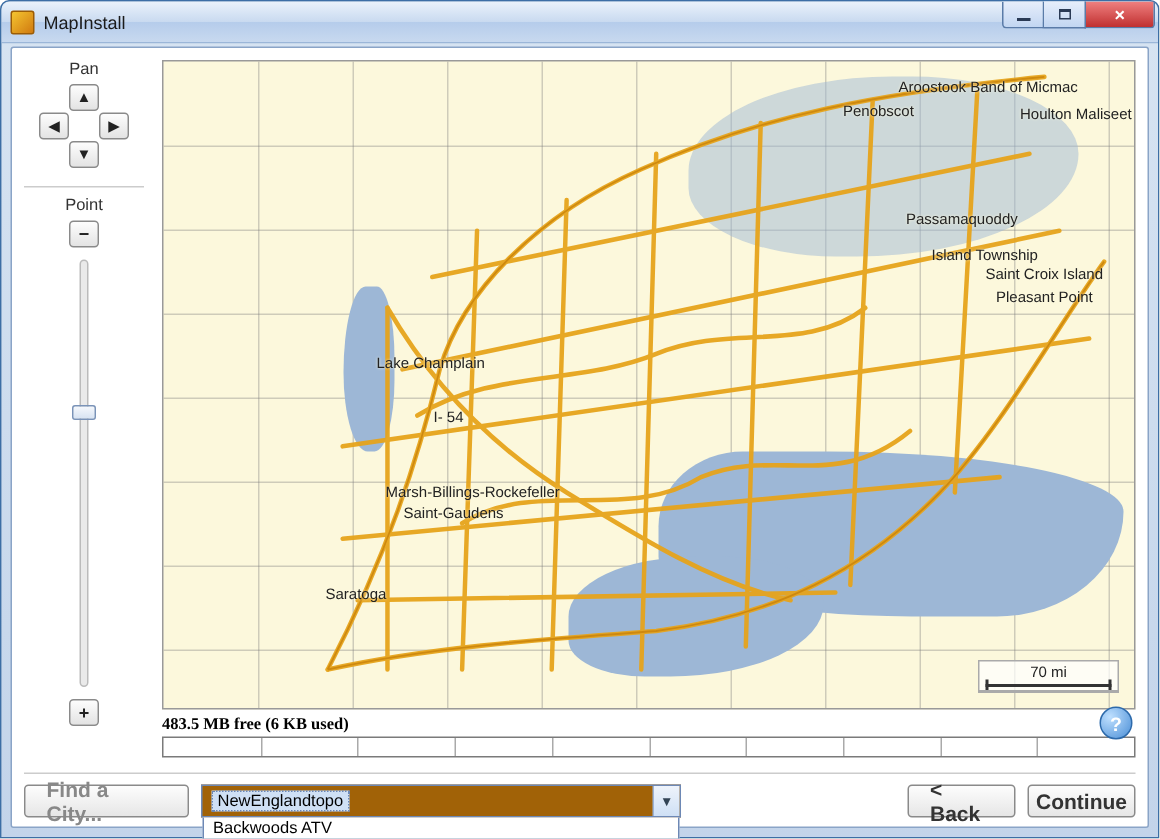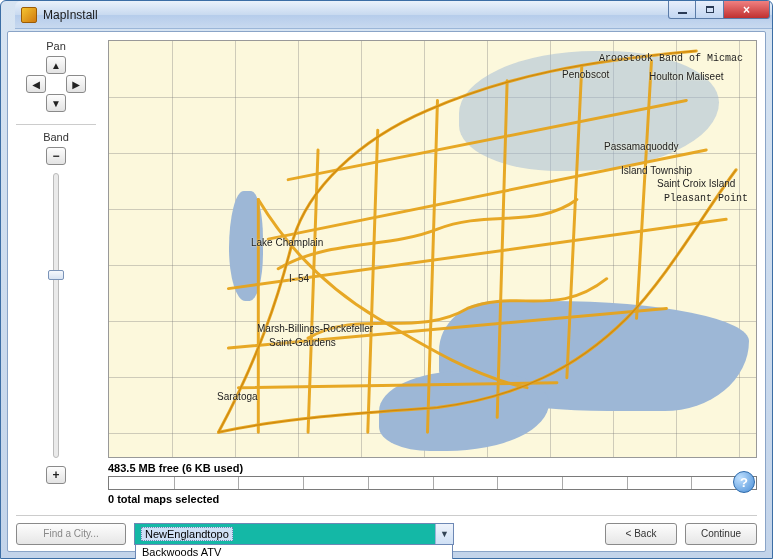--- a/index.html
+++ b/index.html
@@ -14,21 +14,20 @@
     position: relative;
   }
   .titlebar {
     height: 28px;
     background: linear-gradient(to bottom, #eaf2fb 0%, #c9daf0 50%, #b5cceb 51%, #c8d9ef 100%);
     border-bottom: 1px solid #9bb6d8;
     display: flex; align-items: center;
     padding: 0 6px;
     border-radius: 6px 6px 0 0;
     position: relative;
-    margin-left: 14px;
   }
   .titlebar .app-icon {
     width: 16px; height: 16px; margin-right: 6px;
     background: linear-gradient(135deg,#f4c430,#d07a10);
     border: 1px solid #9b5c06; border-radius: 2px;
   }
   .titlebar .title { color: #1a1a1a; font-size: 12px; }
   .win-buttons { position: absolute; right: 2px; top: 0; display: flex; }
   .win-btn {
     width: 28px; height: 18px;
@@ -108,21 +107,21 @@
     position:absolute; right:10px; bottom:10px;
     background:rgba(255,255,255,0.7); padding:2px 4px;
     font-size:10px; color:#222; border:1px solid #aaa; border-bottom-width:2px;
     display:flex; flex-direction:column; align-items:center;
   }
   .scale-line{width:84px;height:0;border-top:2px solid #333; position:relative; margin-top:2px;}
   .scale-line:before,.scale-line:after{content:"";position:absolute;top:-5px;width:0;height:7px;border-left:2px solid #333;}
   .scale-line:after{right:0;}
 
   
-  .storage{margin-top:4px;}
+  .storage{margin-top:4px;font-family:Liberation Serif, serif;}
   .storage-bar{
     height:14px; border:1px solid #7a7a7a; margin-top:2px; position:relative;
     background:#fff;
   }
   .storage-seg{position:absolute;top:0;bottom:0;border-right:1px solid #aaa;}
   .maps-count{margin-top:3px; font-weight:bold;}
 
   .help-btn{
     position:absolute; right:10px; bottom:58px;
     width:22px;height:22px;border-radius:11px;
@@ -134,26 +133,26 @@
   
   .bottom-bar{
     position:absolute; left:8px; right:8px; bottom:6px; height:30px;
     display:flex; align-items:center; gap:8px;
     border-top:1px solid #ccc; padding-top:6px;
   }
   .btn{
     height:22px; padding:0 14px;
     background:linear-gradient(to bottom,#fdfdfd,#e6e6e6);
     border:1px solid #8a8a8a; border-radius:3px;
-    font-size:10px; color:#333; display:flex; align-items:center; justify-content:center;
+    font-size:14px; color:#333; display:flex; align-items:center; justify-content:center;font-weight:bold;
   }
   .btn.muted{color:#888;}
   .combo{
     position:relative; width:320px; height:22px;
-    border:1px solid #6d88b5; background:#14b8a6;
+    border:1px solid #6d88b5; background:#a16207;
     display:flex; align-items:center; padding:0 20px 0 6px;
     font-size:11px;
   }
   .combo .caret{
     position:absolute; right:0; top:0; width:18px; height:100%;
     background:linear-gradient(to bottom,#eef3fb,#cfe0f5);
     border-left:1px solid #9cb3d8;
     display:flex;align-items:center;justify-content:center;font-size:9px;color:#345;
   }
   .combo-selected{background:#cfe0f5; display:inline-block; padding:0 3px; border:1px dotted #6d88b5;}
@@ -192,21 +191,21 @@
 
       <div class="sidebar">
         <div class="panel-label">Pan</div>
         <div class="pan-pad">
           <div class="pan-btn pan-up">▲</div>
           <div class="pan-btn pan-left">◀</div>
           <div class="pan-btn pan-right">▶</div>
           <div class="pan-btn pan-down">▼</div>
         </div>
         <div class="zoom-group">
-          <div class="panel-label">Band</div>
+          <div class="panel-label">Point</div>
           <div class="zoom-btn">−</div>
           <div class="zoom-track">
             <div class="zoom-thumb" id="zoom-thumb" style="top: 96.25px;"></div>
           </div>
           <div class="zoom-btn">+</div>
         </div>
       </div>
 
       <div class="main-col">
         <div class="map-frame">
@@ -248,50 +247,53 @@
                 <path d="M200,300 C250,270 310,300 360,270 C410,250 450,280 500,240"></path>
               </g>
               <g stroke="#c9820a" stroke-width="1.2" fill="none" opacity="0.8">
                 <path d="M110,395 C150,320 170,260 185,200 C200,150 250,100 320,70 C400,35 480,20 590,10"></path>
                 <path d="M110,395 C180,380 260,375 330,370 C410,360 470,330 520,280 C560,240 600,170 630,130"></path>
               </g>
             </svg>
           </div>
 
           <div id="map-labels">
-              <div class="map-label" style="left: 490px; top: 12px; font-family: Liberation Mono, monospace;">Aroostook Band of Micmac</div>
+              <div class="map-label" style="left: 490px; top: 12px;">Aroostook Band of Micmac</div>
               <div class="map-label" style="left: 453px; top: 28px;">Penobscot</div>
-              <div class="map-label" style="left: 540px; top: 30px;">Houlton Maliseet</div>
+              <div class="map-label" style="left: 571px; top: 30px;">Houlton Maliseet</div>
               <div class="map-label" style="left: 495px; top: 100px;">Passamaquoddy</div>
               <div class="map-label" style="left: 512px; top: 124px;">Island Township</div>
               <div class="map-label" style="left: 548px; top: 137px;">Saint Croix Island</div>
-              <div class="map-label" style="left: 555px; top: 152px; font-family: Liberation Mono, monospace;">Pleasant Point</div>
+              <div class="map-label" style="left: 555px; top: 152px;">Pleasant Point</div>
               <div class="map-label" style="left: 142px; top: 196px; text-align: center;">Lake Champlain</div>
               <div class="map-label" style="left: 180px; top: 232px;">I- 54</div>
               <div class="map-label" style="left: 148px; top: 282px;">Marsh-Billings-Rockefeller</div>
               <div class="map-label" style="left: 160px; top: 296px;">Saint-Gaudens</div>
               <div class="map-label" style="left: 108px; top: 350px;">Saratoga</div>
             </div>
 
+          <div class="scale-bar">
+            <span>70 mi</span>
+            <div class="scale-line"></div>
+          </div>
         </div>
 
         <div class="storage">
           <div style="font-weight:bold;">483.5 MB free (6 KB used)</div>
           <div class="storage-bar" id="storage-bar">
               <div class="storage-seg" style="left: 10%;"></div>
               <div class="storage-seg" style="left: 20%;"></div>
               <div class="storage-seg" style="left: 30%;"></div>
               <div class="storage-seg" style="left: 40%;"></div>
               <div class="storage-seg" style="left: 50%;"></div>
               <div class="storage-seg" style="left: 60%;"></div>
               <div class="storage-seg" style="left: 70%;"></div>
               <div class="storage-seg" style="left: 80%;"></div>
               <div class="storage-seg" style="left: 90%;"></div>
             </div>
-          <div class="maps-count">0 total maps selected</div>
         </div>
       </div>
     </div>
 
     <div class="help-btn">?</div>
 
     <div class="bottom-bar">
       <div class="btn muted" style="width:110px;">Find a City...</div>
 
       <div class="combo">

